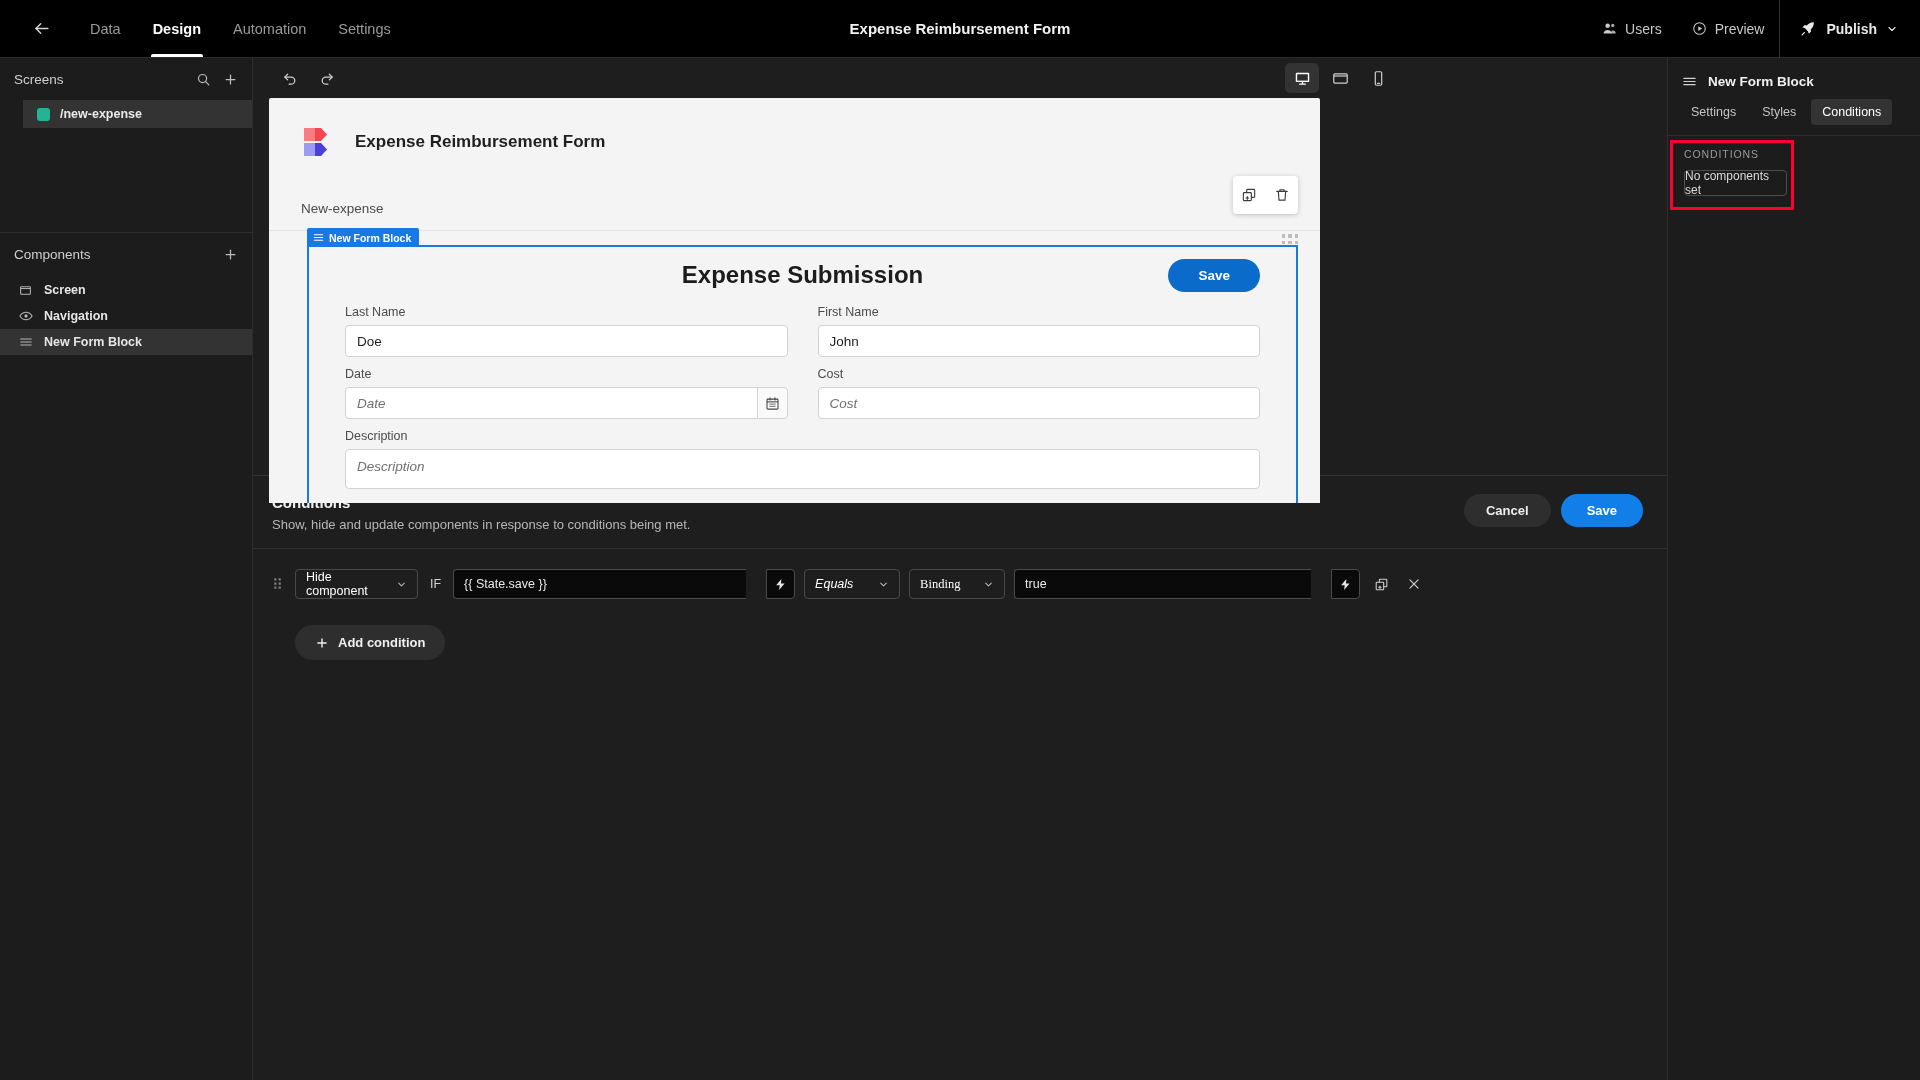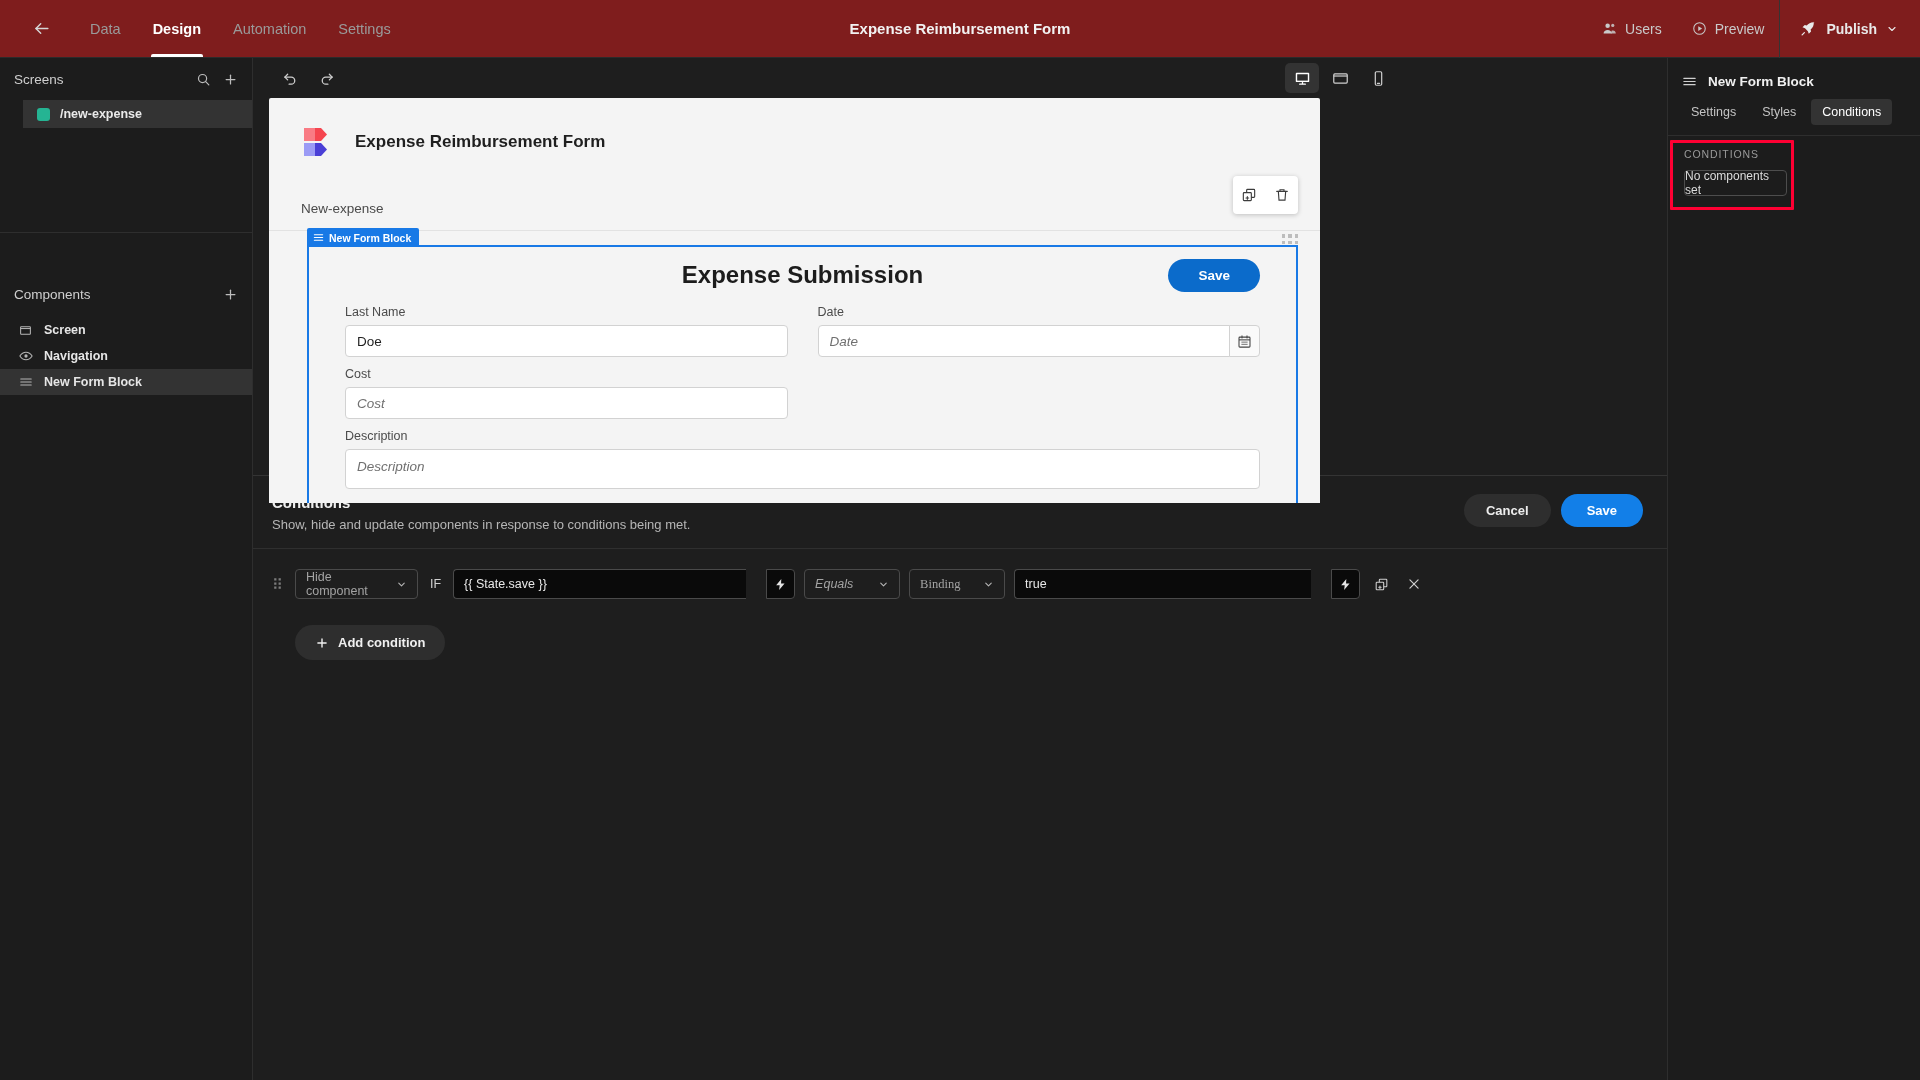--- a/index.html
+++ b/index.html
@@ -7,21 +7,21 @@
     width: 1920px; height: 1080px;
     background: #1e1e1e;
     font-family: "Liberation Sans", sans-serif;
     overflow: hidden;
     color: #e8e8e8;
   }
   .app { width: 1920px; height: 1080px; display: flex; flex-direction: column; }
 
   
   .topbar {
-    height: 58px; min-height: 58px; background: #7f1d1d;
+    height: 58px; min-height: 58px; background: #000000;
     display: flex; align-items: center; position: relative;
     border-bottom: 1px solid #2b2b2b;
   }
   .back-btn {
     margin-left: 26px; width: 30px; height: 30px;
     display: flex; align-items: center; justify-content: center;
     color: #d6d6d6; cursor: pointer;
   }
   .top-nav { display: flex; align-items: center; margin-left: 18px; height: 100%; }
   .top-nav-item {
@@ -47,21 +47,21 @@
     display: flex; align-items: center; gap: 9px; padding: 0 22px 0 20px;
     font-size: 14px; color: #e9e9e9; font-weight: bold; cursor: pointer; height: 100%;
   }
 
   
   .body { flex: 1; display: flex; min-height: 0; }
 
   
   .sidebar {
     width: 253px; min-width: 253px; background: #1c1c1c;
-    border-right: 1px solid #2e2e2e; display: flex; flex-direction: column; gap: 40px;
+    border-right: 1px solid #2e2e2e; display: flex; flex-direction: column;
   }
   .panel-head {
     height: 42px; display: flex; align-items: center; padding: 0 14px;
     font-size: 13.5px; color: #cfcfcf;
   }
   .panel-head .sp { margin-left: auto; display: flex; gap: 12px; align-items: center; }
   .panel-head .hicon { cursor: pointer; color: #bcbcbc; display: flex; }
   .screens-list { }
   .screen-item {
     height: 28px; display: flex; align-items: center; gap: 10px;
@@ -169,21 +169,21 @@
     background: #127fe8; color: #fff; border: none; border-radius: 18px;
     padding: 9px 26px; font-size: 13px; font-weight: bold; cursor: pointer;
     font-family: "Liberation Sans", sans-serif;
   }
   .drawer-body { padding: 20px 24px 0 19px; }
   .cond-row { display: flex; align-items: center; gap: 9px; }
   .drag-handle { width: 14px; color: #7c7c7c; font-size: 15px; cursor: grab; letter-spacing: 1px; line-height: 7px; }
   .sel {
     height: 30px; background: #1e1e1e; border: 1px solid #4a4a4a; border-radius: 4px;
     display: flex; align-items: center; padding: 0 10px; font-size: 12.5px;
-    color: #a3a3a3; cursor: pointer; gap: 8px;
+    color: #ffffff; cursor: pointer; gap: 8px;
   }
   .sel .chev { margin-left: auto; color: #b5b5b5; }
   .sel-action { width: 123px; }
   .sel-op { width: 96px; font-style: italic; }
   .sel-type { width: 96px; font-family: Liberation Serif, serif; }
   .if-label { font-size: 12.5px; color: #d2d2d2; padding: 0 3px; }
   .bind-wrap { display: flex; align-items: stretch; gap: 20px; }
   .bind-input {
     height: 30px; background: #0a0a0a; border: 1px solid #4a4a4a; border-right: none;
     border-radius: 4px 0 0 4px; padding: 0 10px; font-size: 12.5px; color: #e9e9e9;
@@ -457,20 +457,24 @@
             <div class="form-inner">
               <div class="form-title-row">
                 <div class="form-title">Expense Submission</div>
                 <button class="save-pill">Save</button>
               </div>
 
               <div class="form-grid">
                 <div class="field">
                   <label>Last Name</label>
                   <input class="inp" value="Doe" style="">
+                </div>
+                <div class="field">
+                  <label>First Name</label>
+                  <input class="inp" value="John" style="">
                 </div>
                 <div class="field">
                   <label>Date</label>
                   <div class="inp-date-wrap">
                     <input class="inp" style="border-radius: 4px 0px 0px 4px;" placeholder="Date">
                     <span class="date-btn">
                       <svg width="15" height="15" viewBox="0 0 24 24" fill="none" stroke="currentColor" stroke-width="1.7">
                         <rect x="3.2" y="5" width="17.6" height="16" rx="1.4"></rect>
                         <line x1="3.2" y1="9.4" x2="20.8" y2="9.4"></line>
                         <line x1="8" y1="3" x2="8" y2="6.4" stroke-linecap="round"></line>

